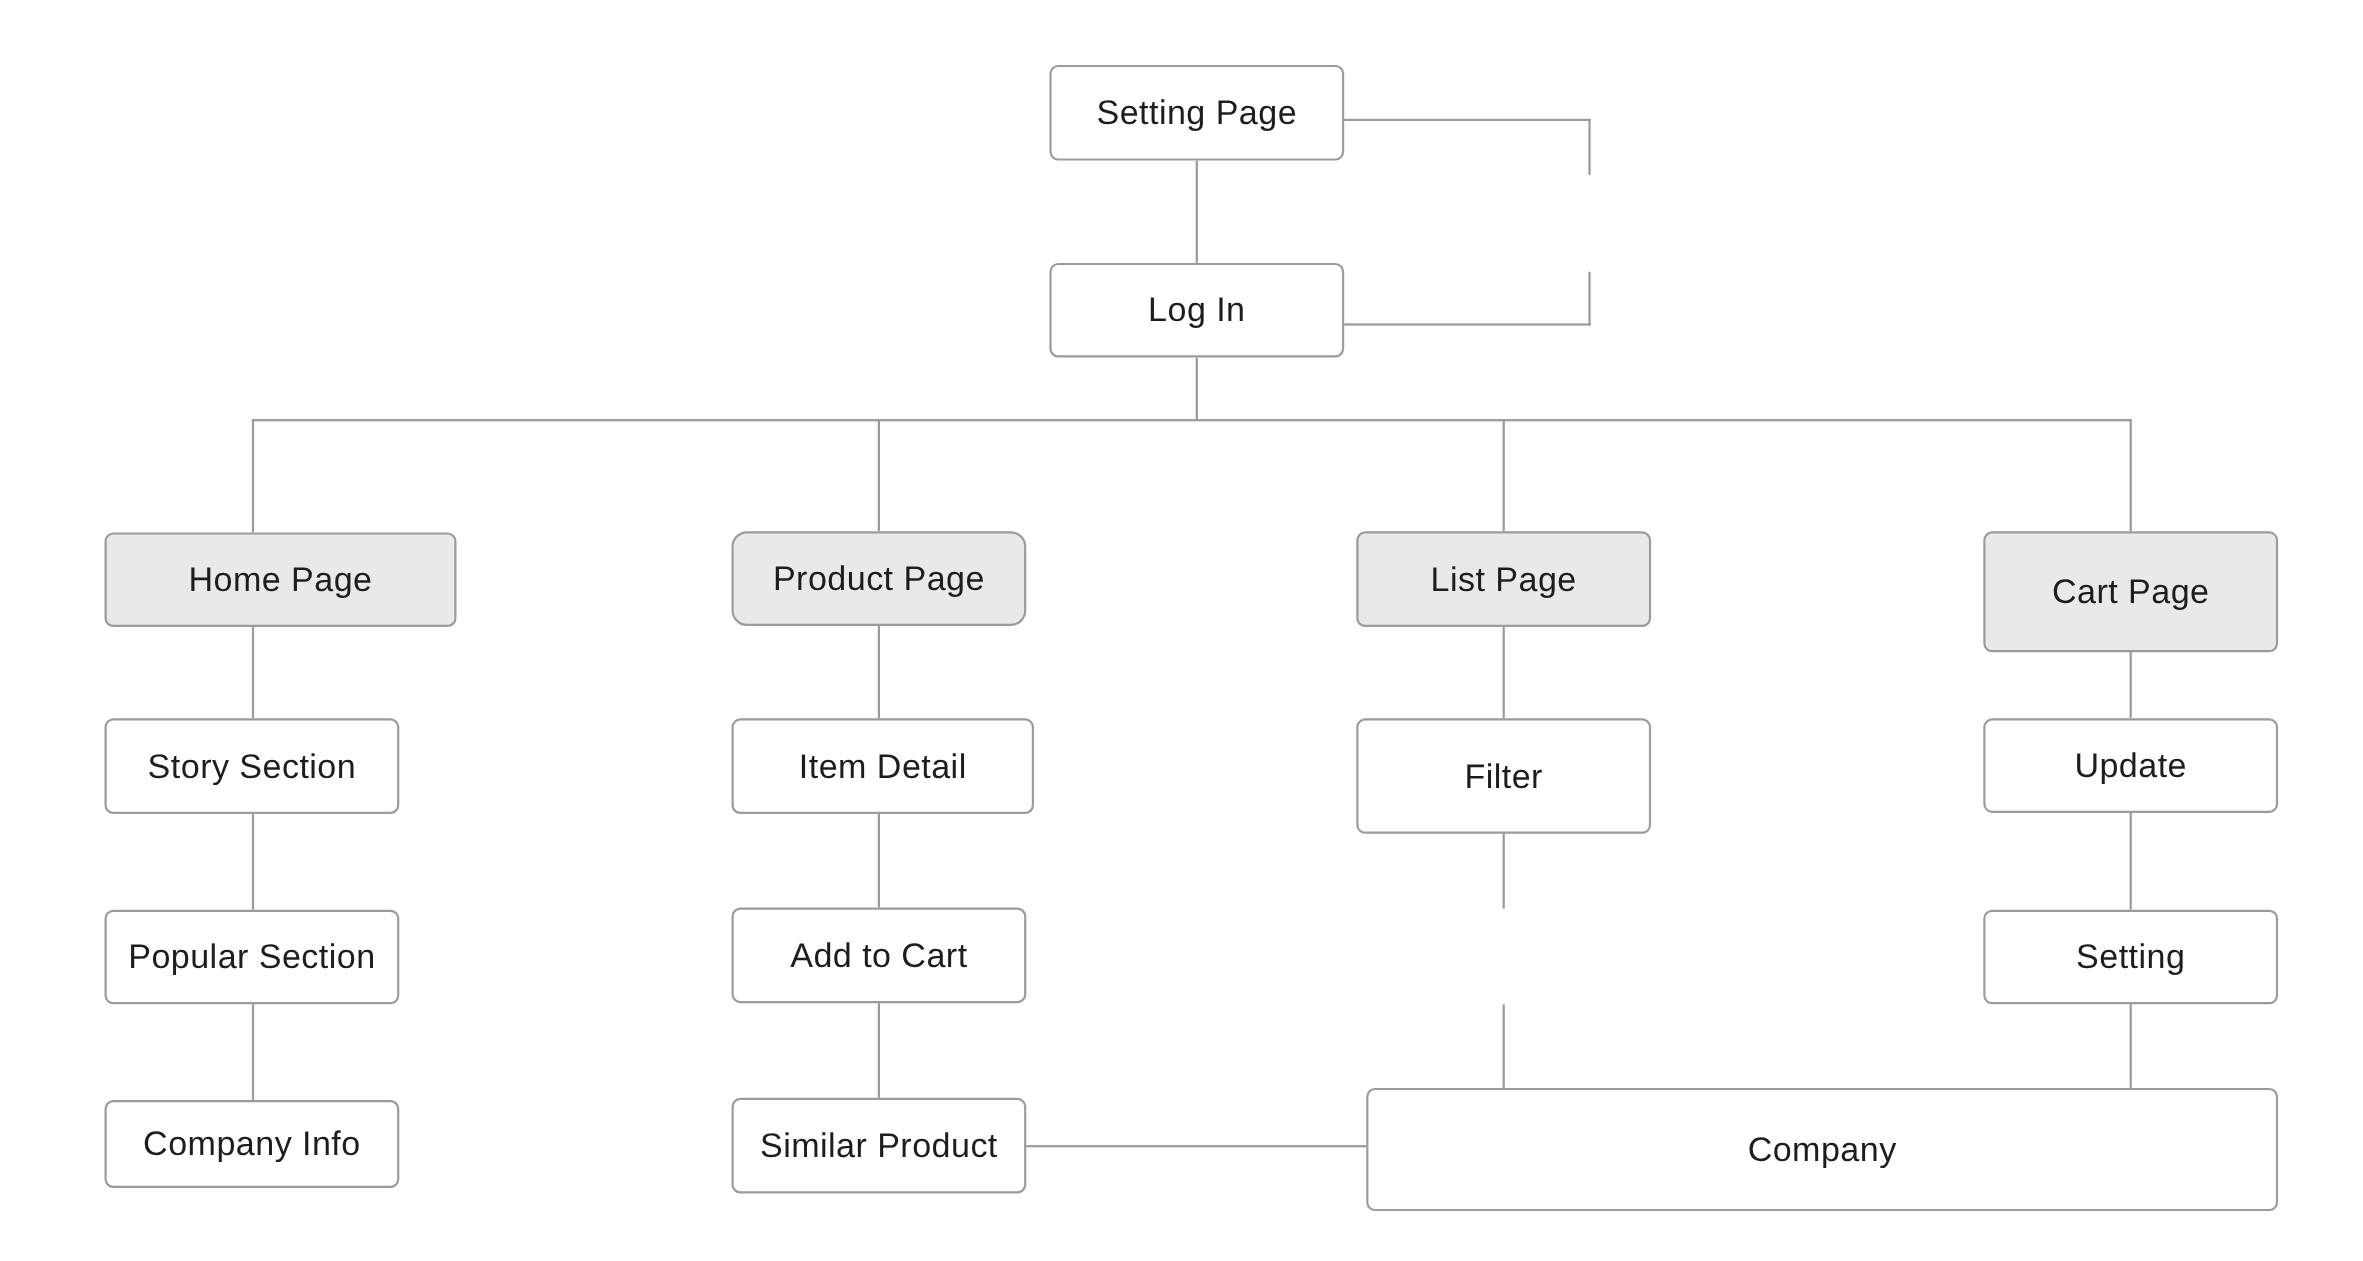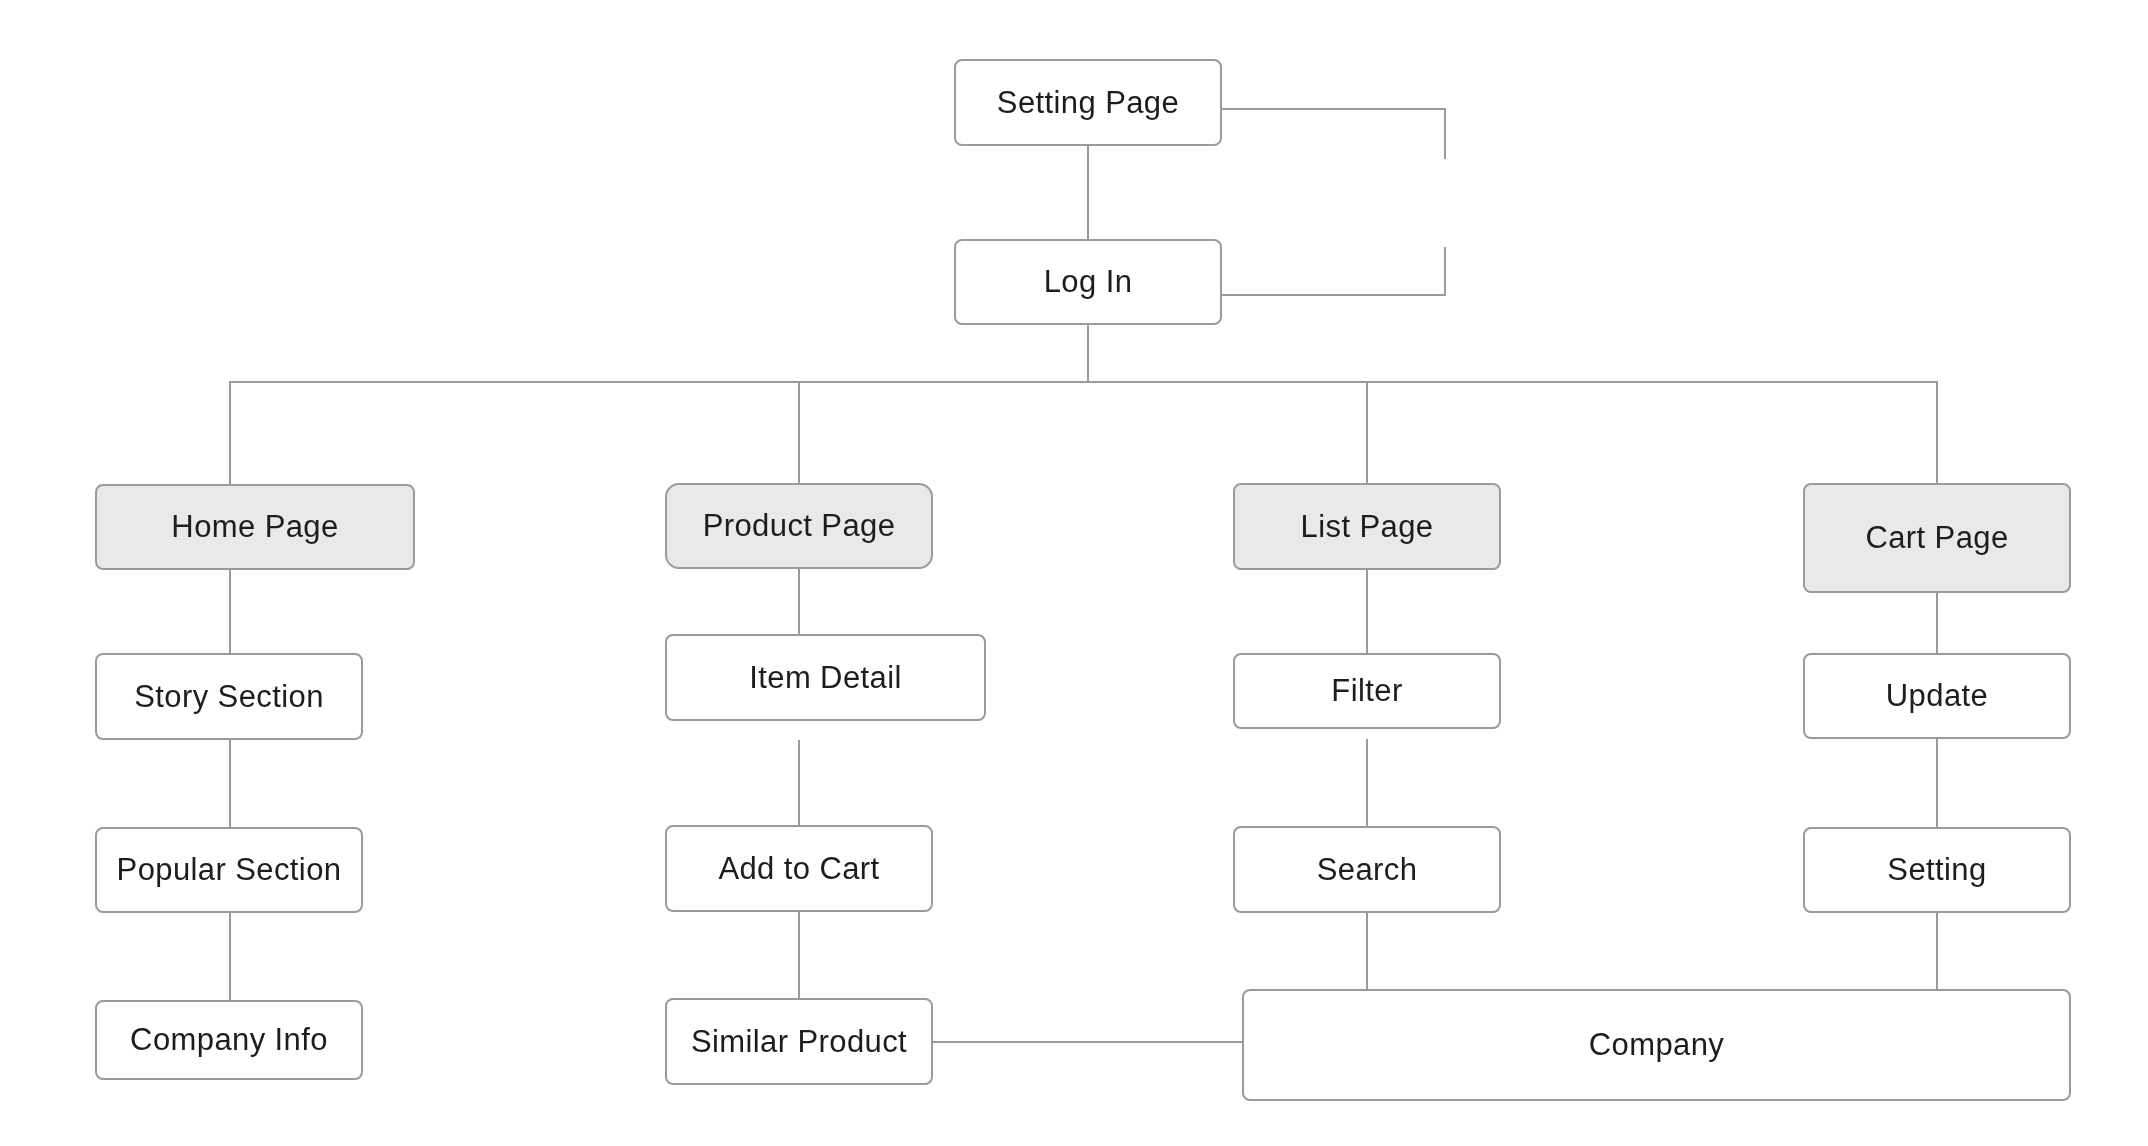--- a/index.html
+++ b/index.html
@@ -40,22 +40,22 @@
   #n-landing {left:954px;  top:59px;  width:268px; height:87px;}
   #n-signup  {left:1328px; top:159px; width:268px; height:88px;}
   #n-login   {left:954px;  top:239px; width:268px; height:86px;}
   
   #n-home    {left:95px;   top:484px; width:320px; height:86px;}
   #n-product {left:665px;  top:483px; width:268px; height:86px;border-radius:14px;}
   #n-list    {left:1233px; top:483px; width:268px; height:87px;}
   #n-cart    {left:1803px; top:483px; width:268px; height:110px;}
   
   #n-story   {left:95px;   top:653px; width:268px; height:87px;}
-  #n-item    {left:665px;  top:634px; width:321px; height:87px;}
-  #n-filter  {left:1233px; top:653px; width:268px; height:76px;justify-content:center;}
+  #n-item    {left:665px;  top:653px; width:275px; height:87px;}
+  #n-filter  {left:1233px; top:653px; width:268px; height:105px;justify-content:center;}
   #n-update  {left:1803px; top:653px; width:268px; height:86px;}
   
   #n-popular {left:95px;   top:827px; width:268px; height:86px;}
   #n-add     {left:665px;  top:825px; width:268px; height:87px;}
   #n-search  {left:1233px; top:826px; width:268px; height:87px;}
   #n-setting {left:1803px; top:827px; width:268px; height:86px;}
   
   #n-company {left:95px;   top:1000px; width:268px; height:80px;}
   #n-similar {left:665px;  top:998px;  width:268px; height:87px;}
   #n-purchase{left:1242px; top:989px;  width:829px; height:112px;}
@@ -160,23 +160,20 @@
   <div class="node" id="n-update">
     <span>Update</span>
   </div>
 
   <div class="node" id="n-popular">
     <span>Popular Section</span>
   </div>
   <div class="node" id="n-add">
     <span>Add to Cart</span>
   </div>
-  <div class="node" id="n-search">
-    <span>Search</span>
-  </div>
   <div class="node" id="n-setting">
     <span>Setting</span>
   </div>
 
   <div class="node" id="n-company">
     <span>Company Info</span>
   </div>
   <div class="node" id="n-similar">
     <span>Similar Product</span>
   </div>

